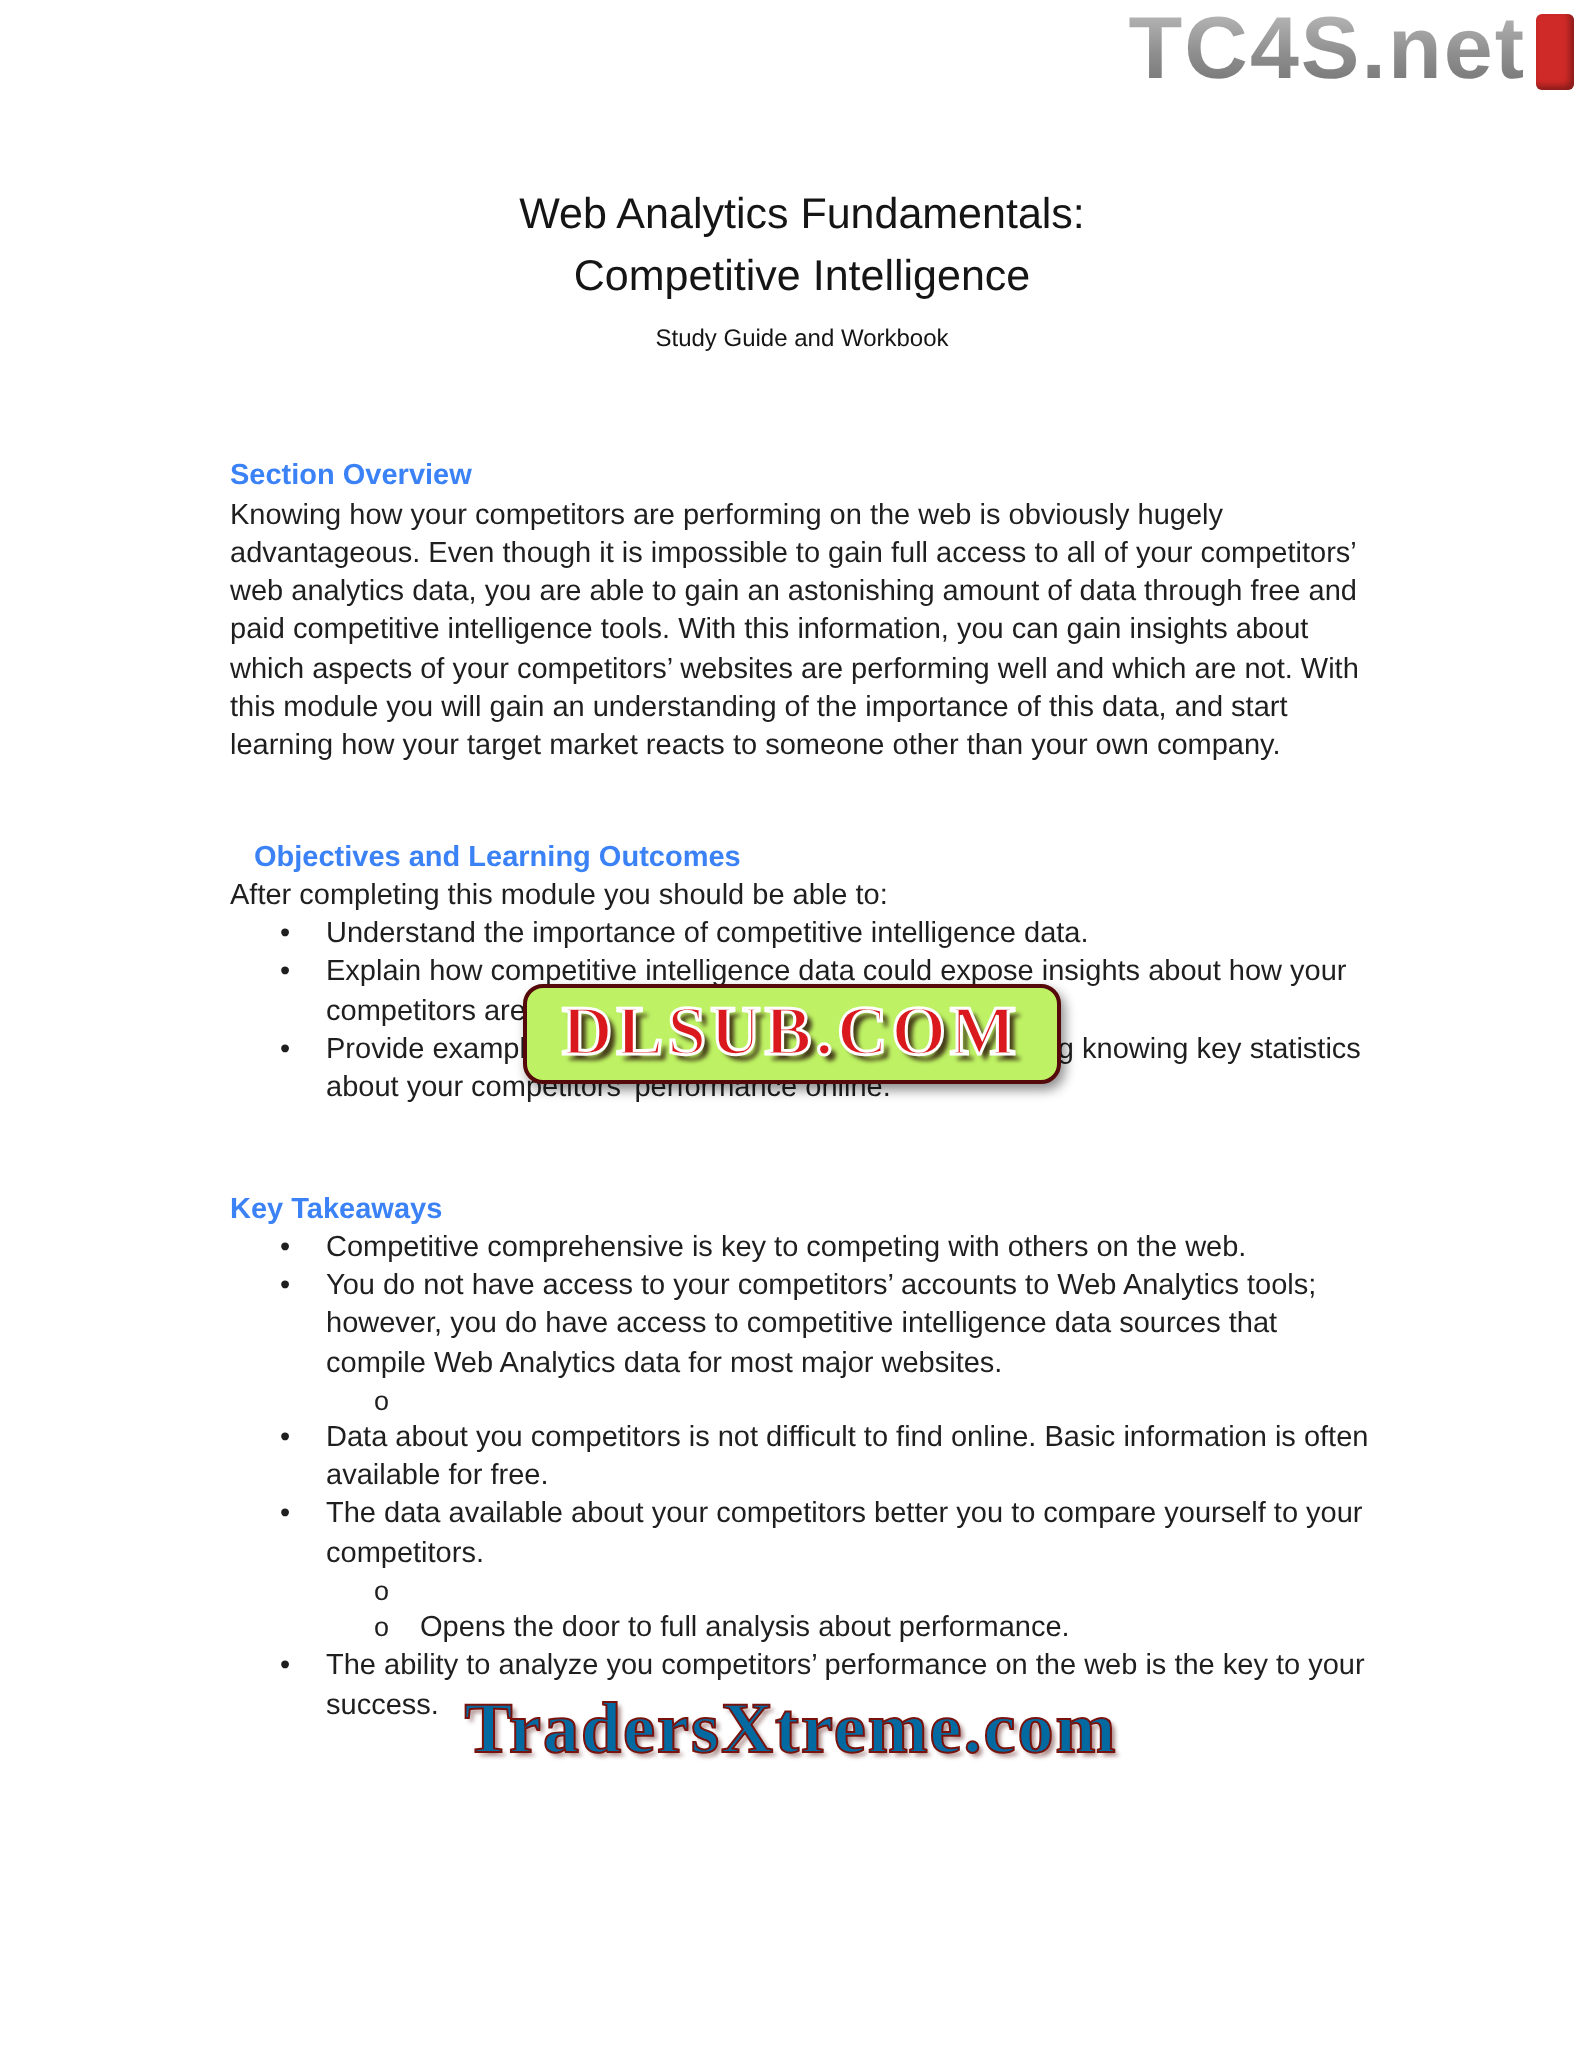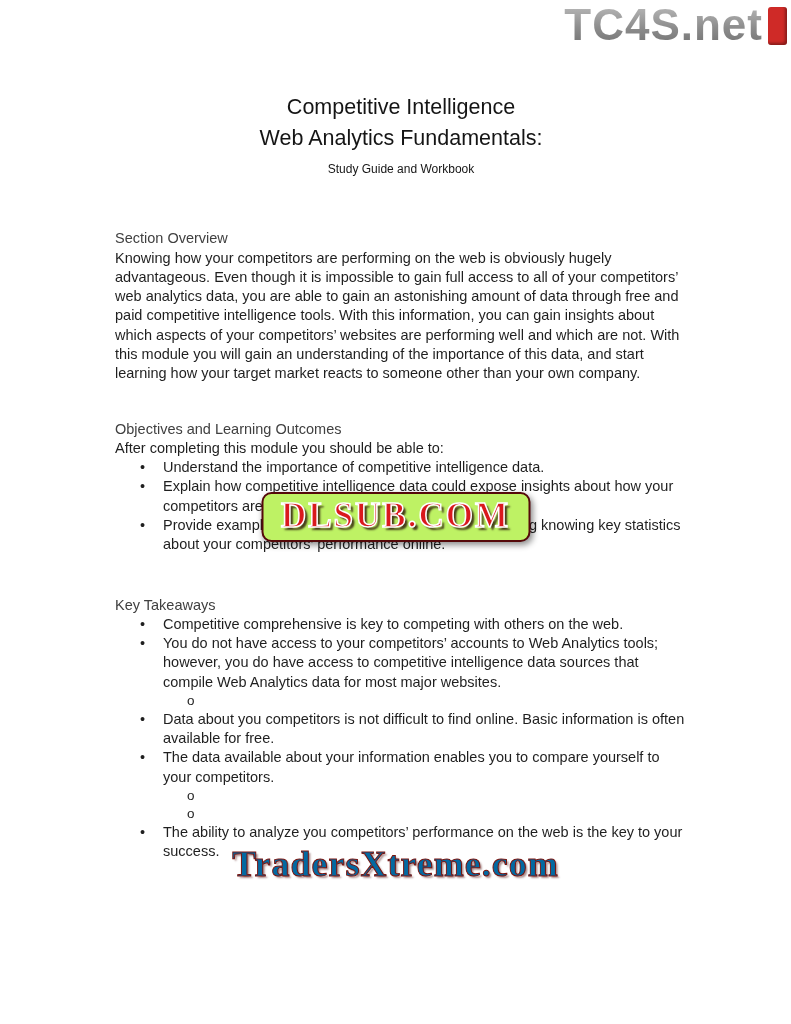--- a/index.html
+++ b/index.html
@@ -17,23 +17,23 @@
   }
   .tc4s-red{
     position:absolute;top:7px;right:4px;width:19px;height:38px;
     background:#cf2a27;border-radius:3px;box-shadow:inset -2px -2px 3px rgba(0,0,0,.35);
   }
   
   .content{position:relative;padding:0 104px 0 115px;font-size:14.5px;line-height:1.33;}
   .title-block{margin-top:92px;text-align:center;}
   .title-line{font-size:21.5px;line-height:1.45;color:#151515;}
   .subtitle{font-size:12px;margin-top:8px;color:#151515;}
-  .h{font-weight:400;color:#404040;}
+  .h{font-weight:700;color:#3b82f6;}
   .h-overview{margin-top:51px;}
-  .h-objectives{margin-top:36px;}
+  .h-objectives{margin-top:36px;margin-left:12px;}
   .h-takeaways{margin-top:41px;}
   .para{margin:0;}
   
   .li{display:flex;align-items:flex-start;}
   .li .mk{flex:none;}
   .li.l1{padding-left:25px;}
   .li.l1 .mk{width:23px;font-size:14.5px;}
   .li.l2{padding-left:72px;}
   .li.l2 .mk{width:23px;font-size:13.5px;}
   .li-text{flex:1;}
@@ -70,22 +70,22 @@
 <div class="page">
 
   <div class="wm-top">
     <span class="tc4s-text">TC4S.net</span>
     <span class="tc4s-red"></span>
   </div>
 
   <div class="content">
 
     <div class="title-block">
+      <div class="title-line">Web Analytics Fundamentals:</div>
       <div class="title-line">Competitive Intelligence</div>
-      <div class="title-line">Web Analytics Fundamentals:</div>
       <div class="subtitle">Study Guide and Workbook</div>
     </div>
 
     <div class="h h-overview">Section Overview</div>
     <p class="para">Knowing how your competitors are performing on the web is obviously hugely advantageous. Even though it is impossible to gain full access to all of your competitors’ web analytics data, you are able to gain an astonishing amount of data through free and paid competitive intelligence tools. With this information, you can gain insights about which aspects of your competitors’ websites are performing well and which are not. With this module you will gain an understanding of the importance of this data, and start learning how your target market reacts to someone other than your own company.</p>
 
     <div class="h h-objectives">Objectives and Learning Outcomes</div>
     <div class="para">After completing this module you should be able to:</div>
 
     <div class="li l1">
@@ -113,27 +113,28 @@
     </div>
     <div class="li l2">
       <span class="mk">o</span>
     </div>
     <div class="li l1">
       <span class="mk">•</span>
       <span class="li-text">Data about you competitors is not difficult to find online. Basic information is often available for free.</span>
     </div>
     <div class="li l1">
       <span class="mk">•</span>
-      <span class="li-text">The data available about your information enables you to compare yourself to your competitors.</span>
+      <span class="li-text">The data available about your competitors better you to compare yourself to your competitors.</span>
     </div>
     <div class="li l2">
       <span class="mk">o</span>
     </div>
     <div class="li l2">
       <span class="mk">o</span>
+      <span class="li-text">Opens the door to full analysis about performance.</span>
     </div>
     <div class="li l1">
       <span class="mk">•</span>
       <span class="li-text">The ability to analyze you competitors’ performance on the web is the key to your success.</span>
     </div>
 
   </div>
 
   <div class="dlsub-badge">
     <span class="dlsub-text">DLSUB.COM</span>

